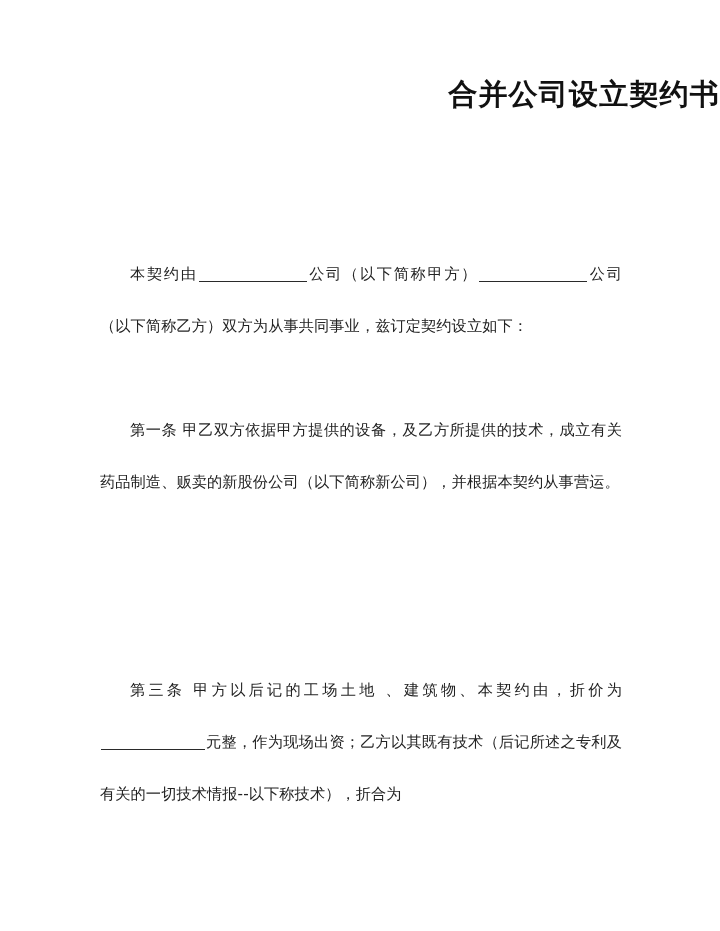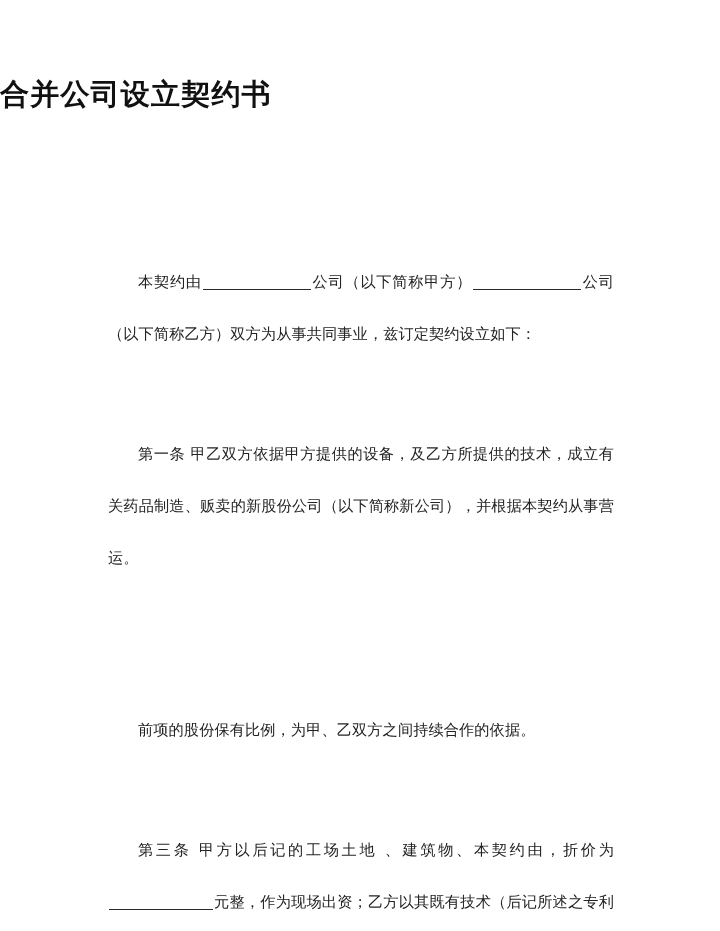--- a/index.html
+++ b/index.html
@@ -17,21 +17,21 @@
     height: 931px;
     background: #ffffff;
     overflow: hidden;
     box-sizing: border-box;
   }
   .doc-title {
     position: absolute;
     top: 74px;
     left: 0;
     width: 720px;
-    text-align: left;
+    text-align: right;
     font-family: "DejaVu Serif", "Liberation Serif", serif;
     font-size: 29px;
     font-weight: 700;
     letter-spacing: 1.2px;
     color: #111111;
     line-height: 40px;
   }
   .body-area {
     position: absolute;
     left: 100px;
@@ -39,21 +39,21 @@
     width: 522px;
   }
   .para {
     font-family: "DejaVu Sans", "Liberation Sans", sans-serif;
     font-size: 15.2px;
     line-height: 52px;
     color: #232323;
     text-align: justify;
     text-justify: inter-character;
     letter-spacing: 0.1px;
-    margin: 8px;
+    margin: 0;
     word-break: break-all;
   }
   .para.indent {
     text-indent: 30px;
   }
   .gap-sm { height: 52px; }
   .blank {
     display: inline-block;
     width: 108px;
     border-bottom: 1px solid #2a2a2a;
@@ -81,23 +81,20 @@
 
     <p class="para indent">
       <span>第一条  甲乙双方依据甲方提供的设备，及乙方所提供的技术，成立有关药品制造、贩卖的新股份公司（以下简称新公司），并根据本契约从事营运。</span>
     </p>
 
     <div class="gap-sm"></div>
 
 
     <div class="gap-sm"></div>
 
-    <p class="para indent">
-      <span>前项的股份保有比例，为甲、乙双方之间持续合作的依据。</span>
-    </p>
 
     <div class="gap-sm"></div>
 
     <p class="para indent">
       <span>第三条  甲方以后记的工场土地 、建筑物、本契约由，折价为</span><span class="blank short"></span><span>元整，作为现场出资；乙方以其既有技术（后记所述之专利及有关的一切技术情报--以下称技术），折合为</span>
     </p>
 
   </div>
 
 </div>

